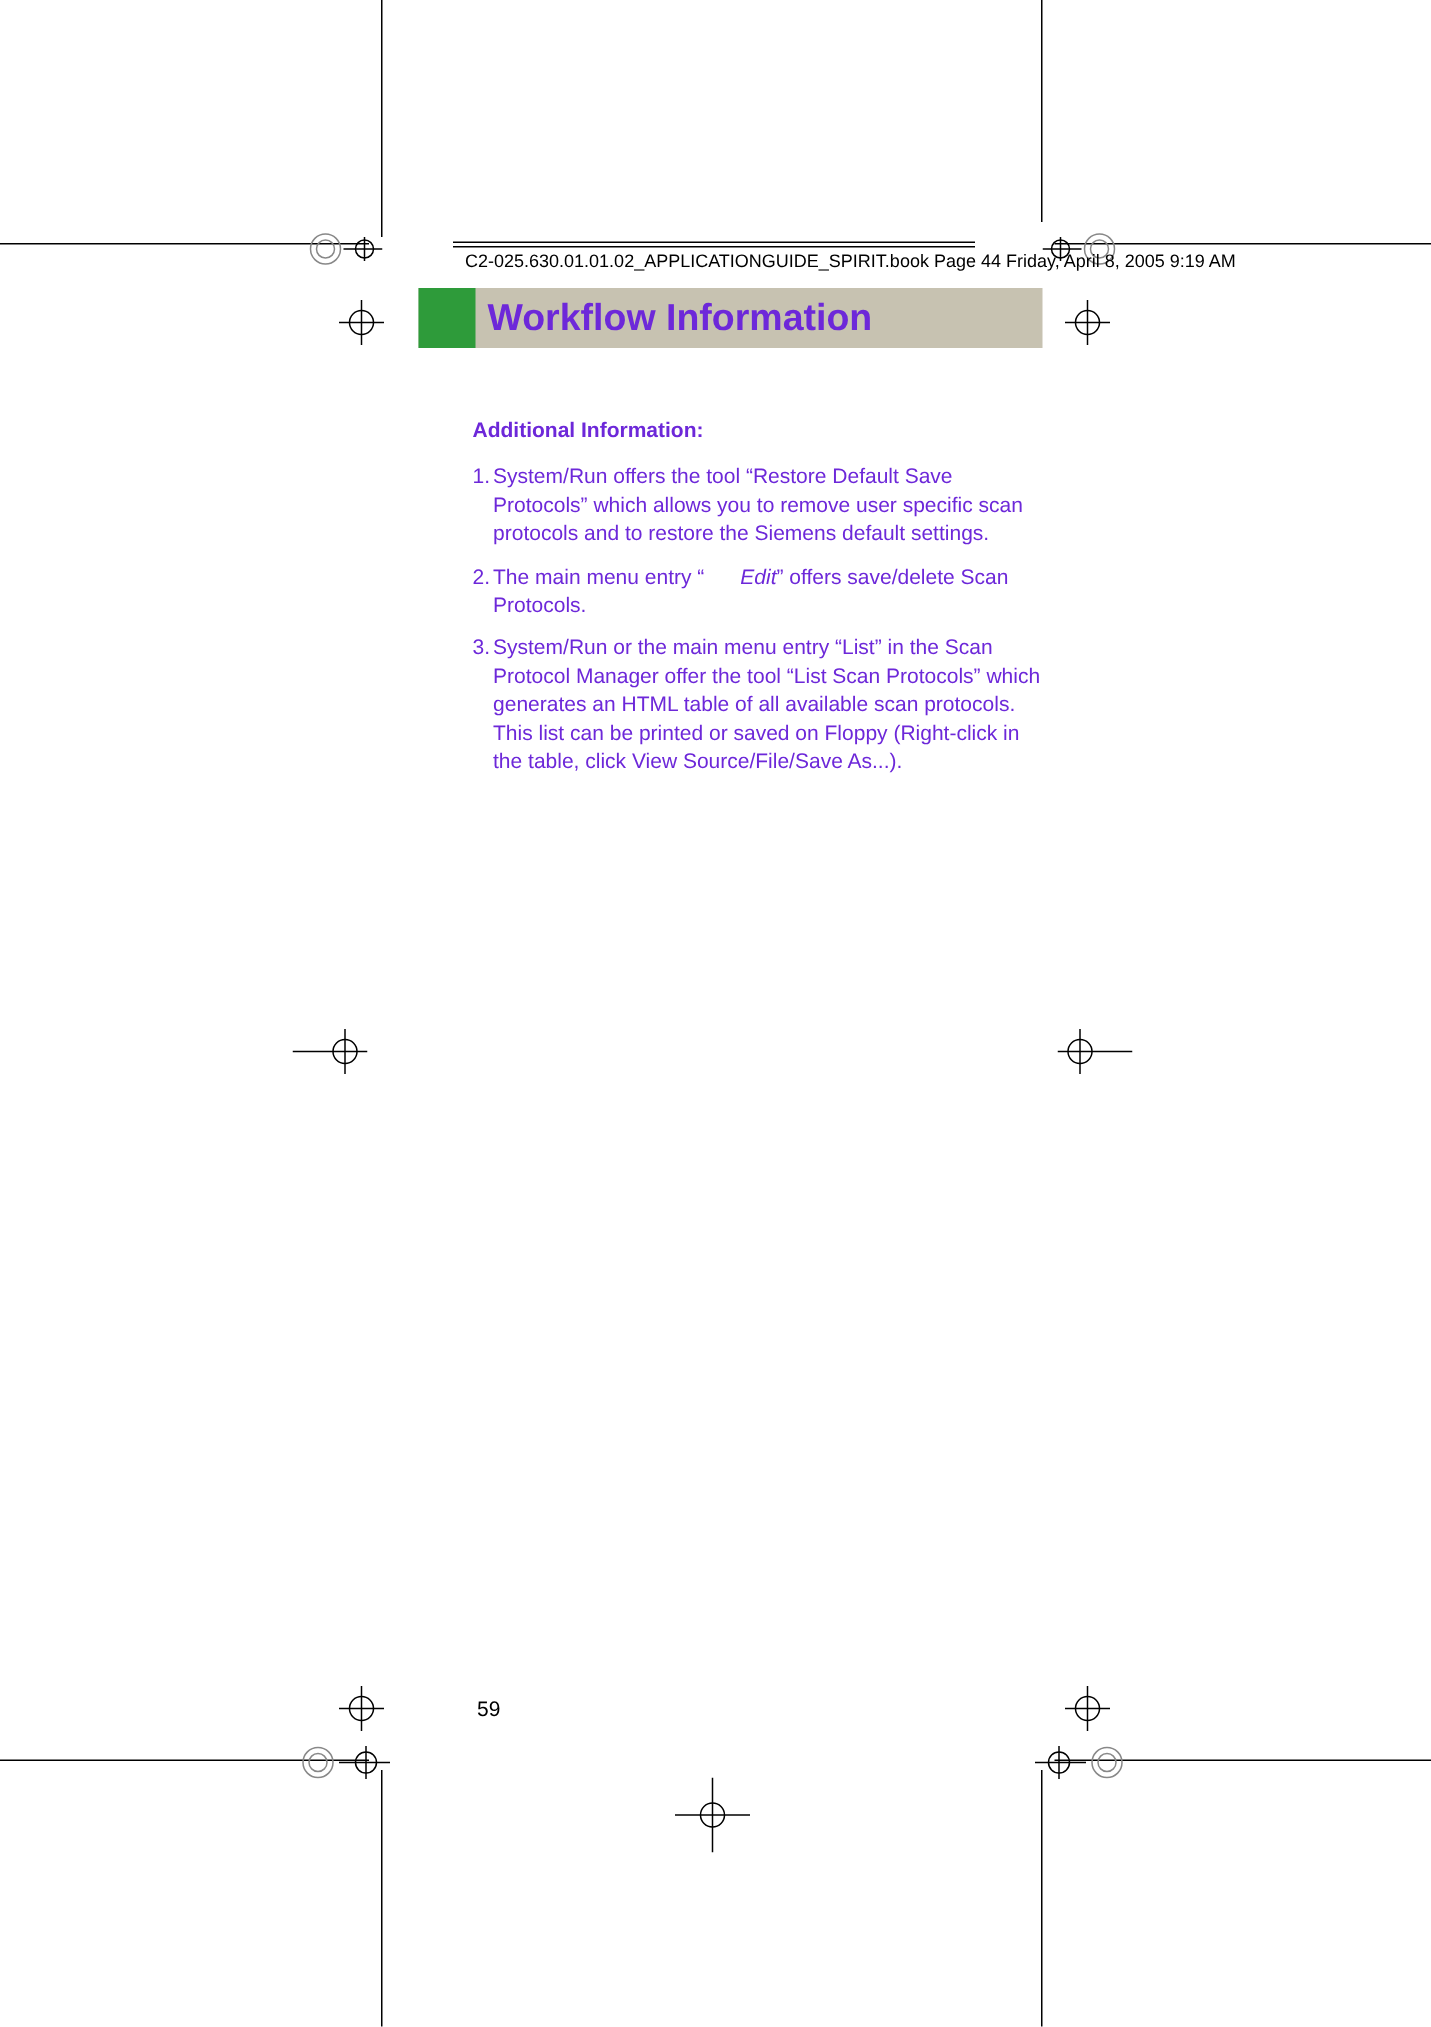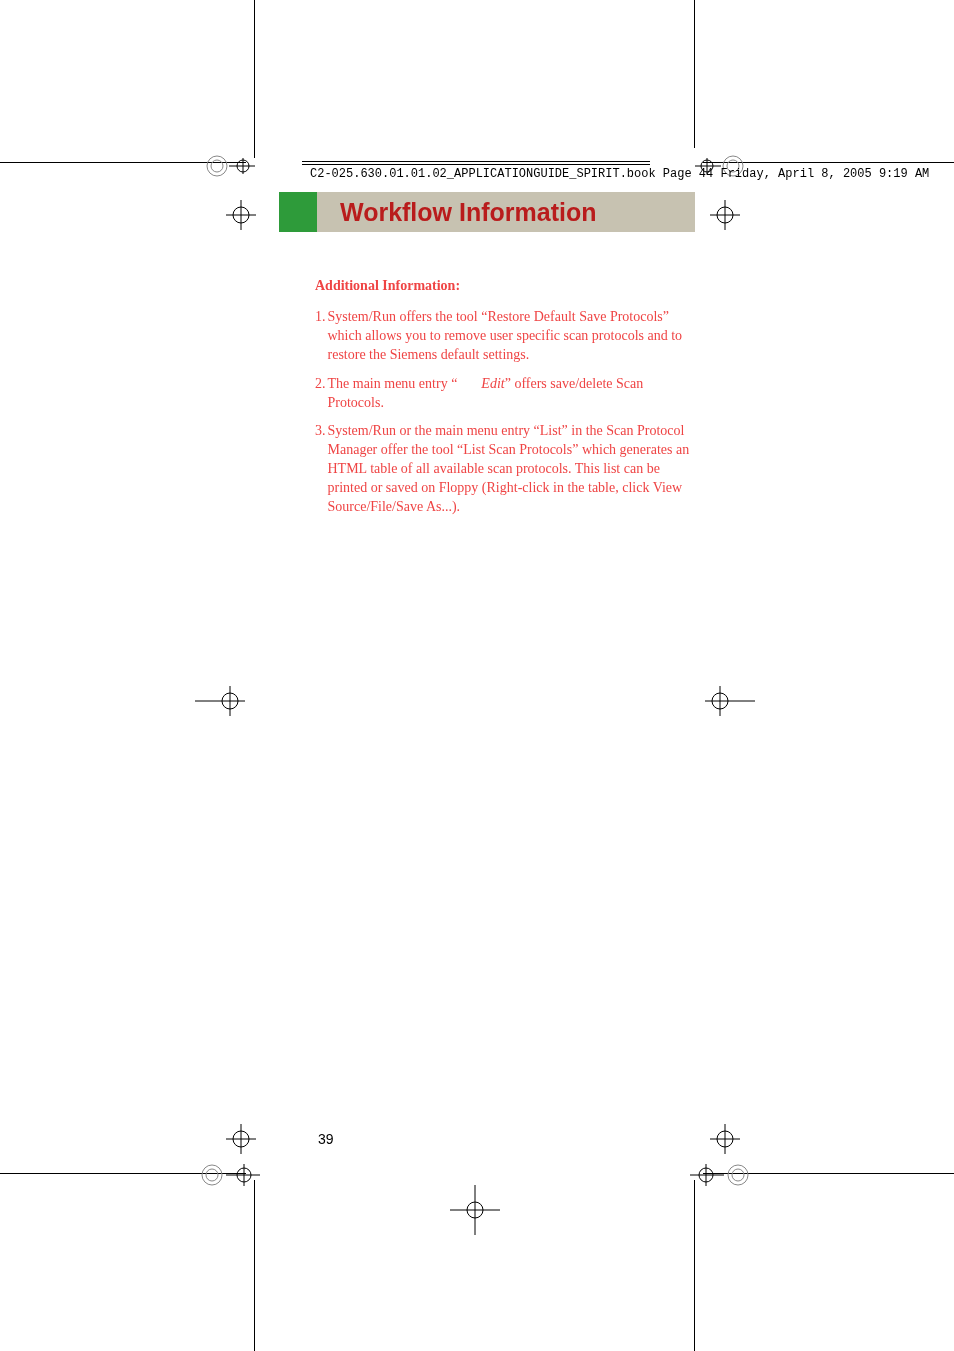--- a/index.html
+++ b/index.html
@@ -15,52 +15,52 @@
     .crop-line.h { height: 1px; }
     .crop-line.v { width: 1px; }
     .print-mark { position: absolute; }
     .print-mark svg { display: block; }
 
     .header-line-text {
       position: absolute;
       top: 167px;
       left: 310px;
       font-size: 12px;
-      font-family: Liberation Mono, monospace;
+      font-family: Liberation Sans, sans-serif;
       color: #000;
     }
     .section-header {
       position: absolute;
       top: 192px;
       left: 279px;
       width: 416px;
       height: 40px;
       background: #c7c2b1;
       display: flex;
       align-items: center;
     }
     .section-header .green-block {
       width: 38px;
       height: 40px;
       background: #2e9b3a;
     }
     .section-header h1 {
       font-size: 25px;
       font-weight: bold;
-      color: #b91c1c;
-      margin-left: 23px;
+      color: #6d28d9;
+      margin-left: 8px;
       font-family: 'Segoe UI', Arial, sans-serif;
     }
     .content {
       position: absolute;
       top: 278px;
       left: 315px;
       width: 380px;
-      font-family: Liberation Serif, serif;
-      color: #ef4444;
+      font-family: Liberation Sans, sans-serif;
+      color: #6d28d9;
     }
     .subheading {
       font-size: 14px;
       font-weight: bold;
       margin-bottom: 14px;
     }
     .list-item {
       font-size: 14px;
       line-height: 1.35;
       margin-bottom: 10px;
@@ -210,13 +210,13 @@
     <span class="num">2.</span>
     <span class="text"><span>The main menu entry “</span><span class="italic">Edit</span><span>” offers save/delete Scan Protocols.</span></span>
   </div>
 
   <div class="list-item">
     <span class="num">3.</span>
     <span class="text">System/Run or the main menu entry “List” in the Scan Protocol Manager offer the tool “List Scan Protocols” which generates an HTML table of all available scan protocols. This list can be printed or saved on Floppy (Right-click in the table, click View Source/File/Save As...).</span>
   </div>
 </div>
 
-<div class="page-number">39</div>
+<div class="page-number">59</div>
 
 </body></html>

